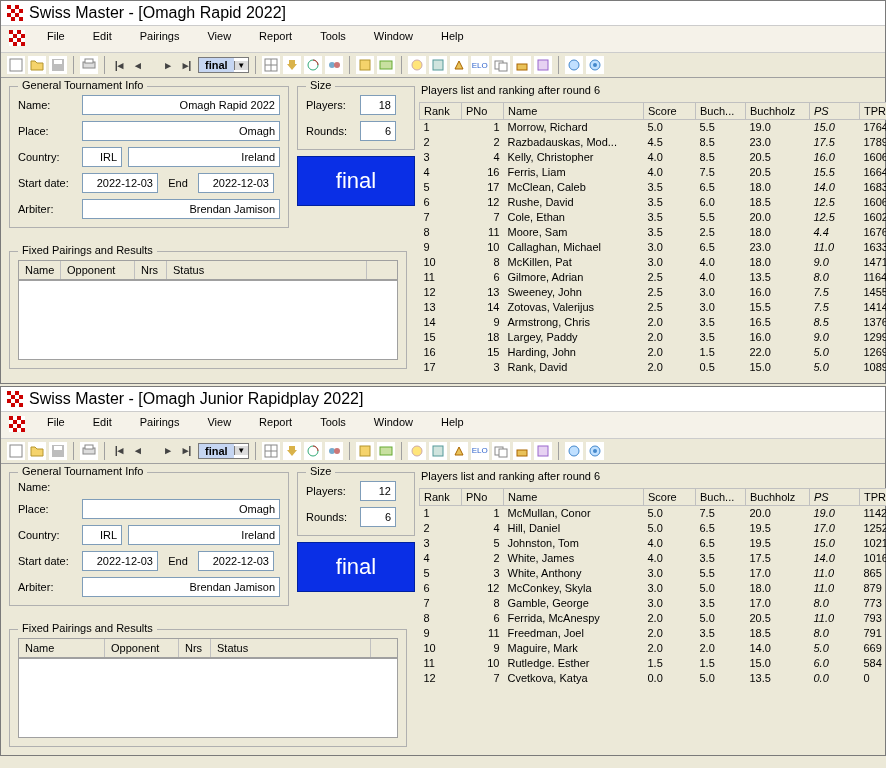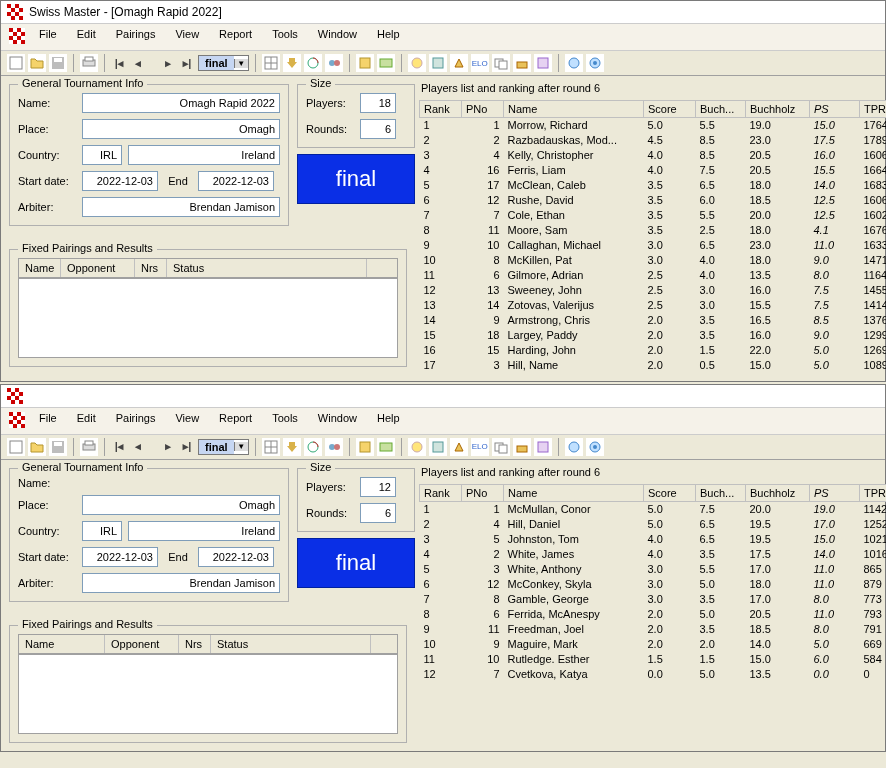--- a/index.html
+++ b/index.html
@@ -1,21 +1,21 @@
 <!DOCTYPE html>
 <html><head>
 <meta charset="utf-8">
 <style>
   * { box-sizing: border-box; margin: 0; padding: 0; }
   body { font-family: "Tahoma", "MS Sans Serif", sans-serif; font-size: 11px; background: #ece9d8; color: #000; width: 886px; }
   .window { border: 1px solid #7a7a7a; background: #ece9d8; margin-bottom: 2px; }
   .titlebar { background: #fff; padding: 3px 6px; display: flex; align-items: center; gap: 6px; border-bottom: 1px solid #ccc; }
   .titlebar .icon { width: 16px; height: 16px; }
-  .titlebar .title { font-size: 12px; }
-  .menubar { background: #f5f2e9; padding: 4px 8px; display: flex; gap: 20px; border-bottom: 1px solid #ccc; }
+  .titlebar .title { font-size: 16px; }
+  .menubar { background: #f5f2e9; padding: 4px 8px; display: flex; gap: 28px; border-bottom: 1px solid #ccc; }
   .menubar span { cursor: default; }
   .toolbar { background: #ece9d8; padding: 3px 6px; display: flex; align-items: center; gap: 3px; border-bottom: 1px solid #a0a0a0; flex-wrap: wrap; }
   .toolbar .sep { width: 1px; height: 18px; background: #a0a0a0; margin: 0 3px; }
   .tb-btn { width: 18px; height: 18px; background: #ffffff; border: 1px solid transparent; display: flex; align-items: center; justify-content: center; font-size: 12px; cursor: pointer; }
   .tb-nav { width: 16px; height: 16px; display: flex; align-items: center; justify-content: center; font-size: 11px; font-weight: bold; color: #444; cursor: pointer; }
   .round-sel { display: flex; align-items: center; border: 1px solid #7a7a7a; background: #fff; }
   .round-sel .cur { padding: 1px 6px; font-weight: bold; background:#c6d6f2; }
   .round-sel .drop { width: 14px; background: #dcdcdc; text-align: center; border-left: 1px solid #7a7a7a; font-size: 8px; }
   .body-row { display: flex; align-items: stretch; }
   .left-panel { width: 414px; padding: 8px; display: flex; flex-direction: column; gap: 23px; }
@@ -355,21 +355,21 @@
       <td class="col-ps">12.5</td>
       <td class="col-tpr">1602</td>
     </tr>
     <tr>
       <td class="col-rank">8</td>
       <td class="col-pno">11</td>
       <td class="col-name">Moore, Sam</td>
       <td class="col-score">3.5</td>
       <td class="col-bc1">2.5</td>
       <td class="col-bc2">18.0</td>
-      <td class="col-ps">4.1</td>
+      <td class="col-ps">4.4</td>
       <td class="col-tpr">1676</td>
     </tr>
     <tr>
       <td class="col-rank">9</td>
       <td class="col-pno">10</td>
       <td class="col-name">Callaghan, Michael</td>
       <td class="col-score">3.0</td>
       <td class="col-bc1">6.5</td>
       <td class="col-bc2">23.0</td>
       <td class="col-ps">11.0</td>
@@ -441,21 +441,21 @@
       <td class="col-name">Harding, John</td>
       <td class="col-score">2.0</td>
       <td class="col-bc1">1.5</td>
       <td class="col-bc2">22.0</td>
       <td class="col-ps">5.0</td>
       <td class="col-tpr">1269</td>
     </tr>
     <tr>
       <td class="col-rank">17</td>
       <td class="col-pno">3</td>
-      <td class="col-name">Hill, Name</td>
+      <td class="col-name">Rank, David</td>
       <td class="col-score">2.0</td>
       <td class="col-bc1">0.5</td>
       <td class="col-bc2">15.0</td>
       <td class="col-ps">5.0</td>
       <td class="col-tpr">1089</td>
     </tr>
             </tbody>
     </table>
   </div>
     </div>
@@ -468,20 +468,21 @@
               <rect x="0" y="0" width="4" height="4"></rect>
               <rect x="8" y="0" width="4" height="4"></rect>
               <rect x="4" y="4" width="4" height="4"></rect>
               <rect x="12" y="4" width="4" height="4"></rect>
               <rect x="0" y="8" width="4" height="4"></rect>
               <rect x="8" y="8" width="4" height="4"></rect>
               <rect x="4" y="12" width="4" height="4"></rect>
               <rect x="12" y="12" width="4" height="4"></rect>
             </g>
           </svg></span>
+      <span class="title">Swiss Master - [Omagh Junior Rapidplay 2022]</span>
     </div>
     <div class="menubar">
       <span class="icon" style="margin-right:-6px"><svg class="icon-app" viewBox="0 0 16 16">
             <rect x="0" y="0" width="16" height="16" fill="#fff"></rect>
             <g fill="#c00">
               <rect x="0" y="0" width="4" height="4"></rect>
               <rect x="8" y="0" width="4" height="4"></rect>
               <rect x="4" y="4" width="4" height="4"></rect>
               <rect x="12" y="4" width="4" height="4"></rect>
               <rect x="0" y="8" width="4" height="4"></rect>

